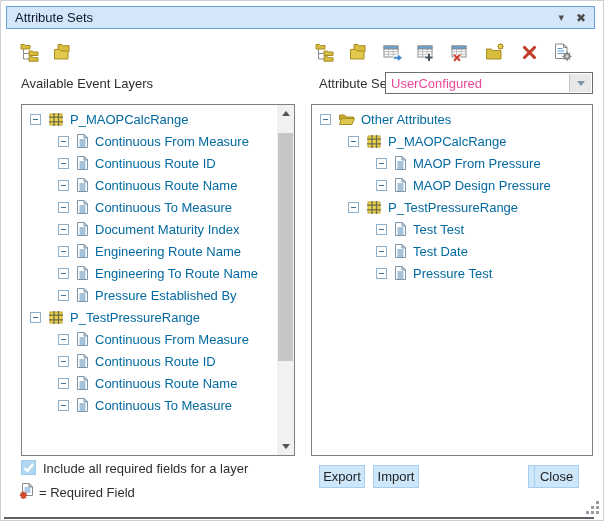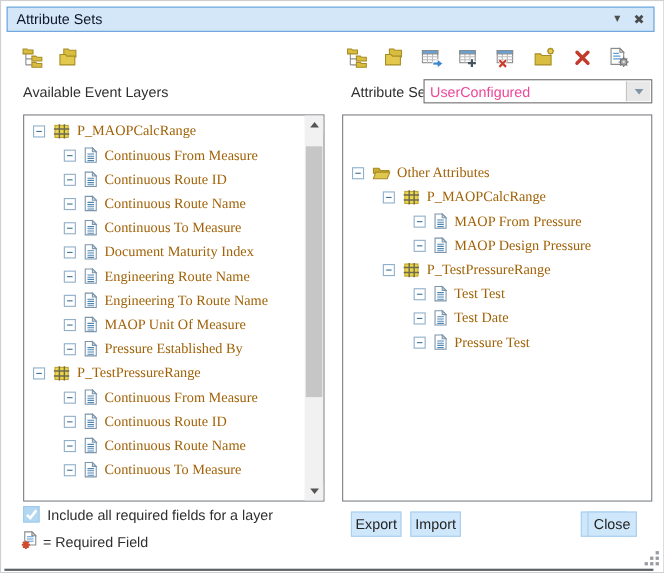--- a/index.html
+++ b/index.html
@@ -50,21 +50,21 @@
   .tree{position:absolute;left:0;top:0;right:0;bottom:0;padding-top:3px;overflow:hidden;}
   #panel-left .tree{right:17px;}
   .tree-row{height:22px;display:flex;align-items:center;font-size:13px;white-space:nowrap;}
   .expander{
     width:11px;height:11px;min-width:11px;box-sizing:border-box;position:relative;
     border:1px solid #8fb0ca;background:#fff;margin-right:7px;
   }
   .expander::after{content:"";position:absolute;left:2px;right:2px;top:4px;height:1px;background:#3f7296;}
   .node-icon{margin-right:6px;display:flex;align-items:center;}
   .node-icon svg{display:block;}
-  .node-label{color:#a16207;font-family:Liberation Serif, serif;}
+  .node-label{color:#0369a1;}
   
   .vscroll{position:absolute;top:0;right:0;bottom:0;width:17px;background:#f1f1f1;}
   .sbtn{position:absolute;left:0;width:17px;height:17px;background:#f1f1f1;display:flex;align-items:center;justify-content:center;}
   .sbtn.up{top:0;} .sbtn.down{bottom:0;}
   .sbtn i{display:block;width:0;height:0;border:4px solid transparent;}
   .sbtn.up i{border-bottom:5px solid #555;margin-top:-4px;}
   .sbtn.down i{border-top:5px solid #555;margin-bottom:-4px;}
   .thumb{position:absolute;left:1px;width:15px;top:28px;height:228px;background:#c6c6c6;}
   
   .checkbox{
@@ -324,31 +324,20 @@
         </div>
         <div class="tree-row" style="padding-left: 36px;">
           <span class="expander"></span>
           <span class="node-icon">
             <svg width="13" height="16" viewBox="0 0 13 16">
               <path d="M1.5 1.5 h6.5 l3.5 3.5 v9.5 h-10 z" fill="#fff" stroke="#7c95aa"></path>
               <path d="M8 1.5 l3.5 3.5 h-3.5 z" fill="#d7e4ef" stroke="#7c95aa"></path>
               <path d="M3.5 7 h6 M3.5 9 h6 M3.5 11 h6 M3.5 13 h6" stroke="#4e86b4" fill="none"></path>
             </svg>
           </span>
-          <span class="node-label">MAOP Unit Of Measure</span>
-        </div>
-        <div class="tree-row" style="padding-left: 36px;">
-          <span class="expander"></span>
-          <span class="node-icon">
-            <svg width="13" height="16" viewBox="0 0 13 16">
-              <path d="M1.5 1.5 h6.5 l3.5 3.5 v9.5 h-10 z" fill="#fff" stroke="#7c95aa"></path>
-              <path d="M8 1.5 l3.5 3.5 h-3.5 z" fill="#d7e4ef" stroke="#7c95aa"></path>
-              <path d="M3.5 7 h6 M3.5 9 h6 M3.5 11 h6 M3.5 13 h6" stroke="#4e86b4" fill="none"></path>
-            </svg>
-          </span>
           <span class="node-label">Pressure Established By</span>
         </div>
         <div class="tree-row" style="padding-left: 8px;">
           <span class="expander"></span>
           <span class="node-icon">
             <svg width="16" height="15" viewBox="0 0 16 15">
               <rect x="2" y="2" width="12" height="11" fill="#ecd64b" stroke="#c0a42c"></rect>
               <g stroke="#6e6a4e" stroke-width="1.3" fill="none">
                 <path d="M6 1 V14 M10.5 1 V14 M1 5.2 H15 M1 9.8 H15"></path>
               </g>
@@ -407,21 +396,21 @@
         </span>
       <span class="thumb"></span>
       <span class="sbtn down">
           <i></i>
         </span>
     </div>
   </div>
 
   <div id="panel-right" class="panel">
     <div class="tree">
-        <div class="tree-row" style="padding-left: 8px; margin-top: 38px;">
+        <div class="tree-row" style="padding-left: 8px;">
           <span class="expander"></span>
           <span class="node-icon">
             <svg width="17" height="13" viewBox="0 0 17 13">
               <path d="M1.5 2 h5 l1.5 2 h7.5 v2.5 h-14 z" fill="#c9ab33" stroke="#a88c25"></path>
               <path d="M3.5 5.5 h13 l-2.5 6 H1.5 z" fill="#dfc64e" stroke="#a88c25"></path>
             </svg>
           </span>
           <span class="node-label">Other Attributes</span>
         </div>
         <div class="tree-row" style="padding-left: 36px;">

